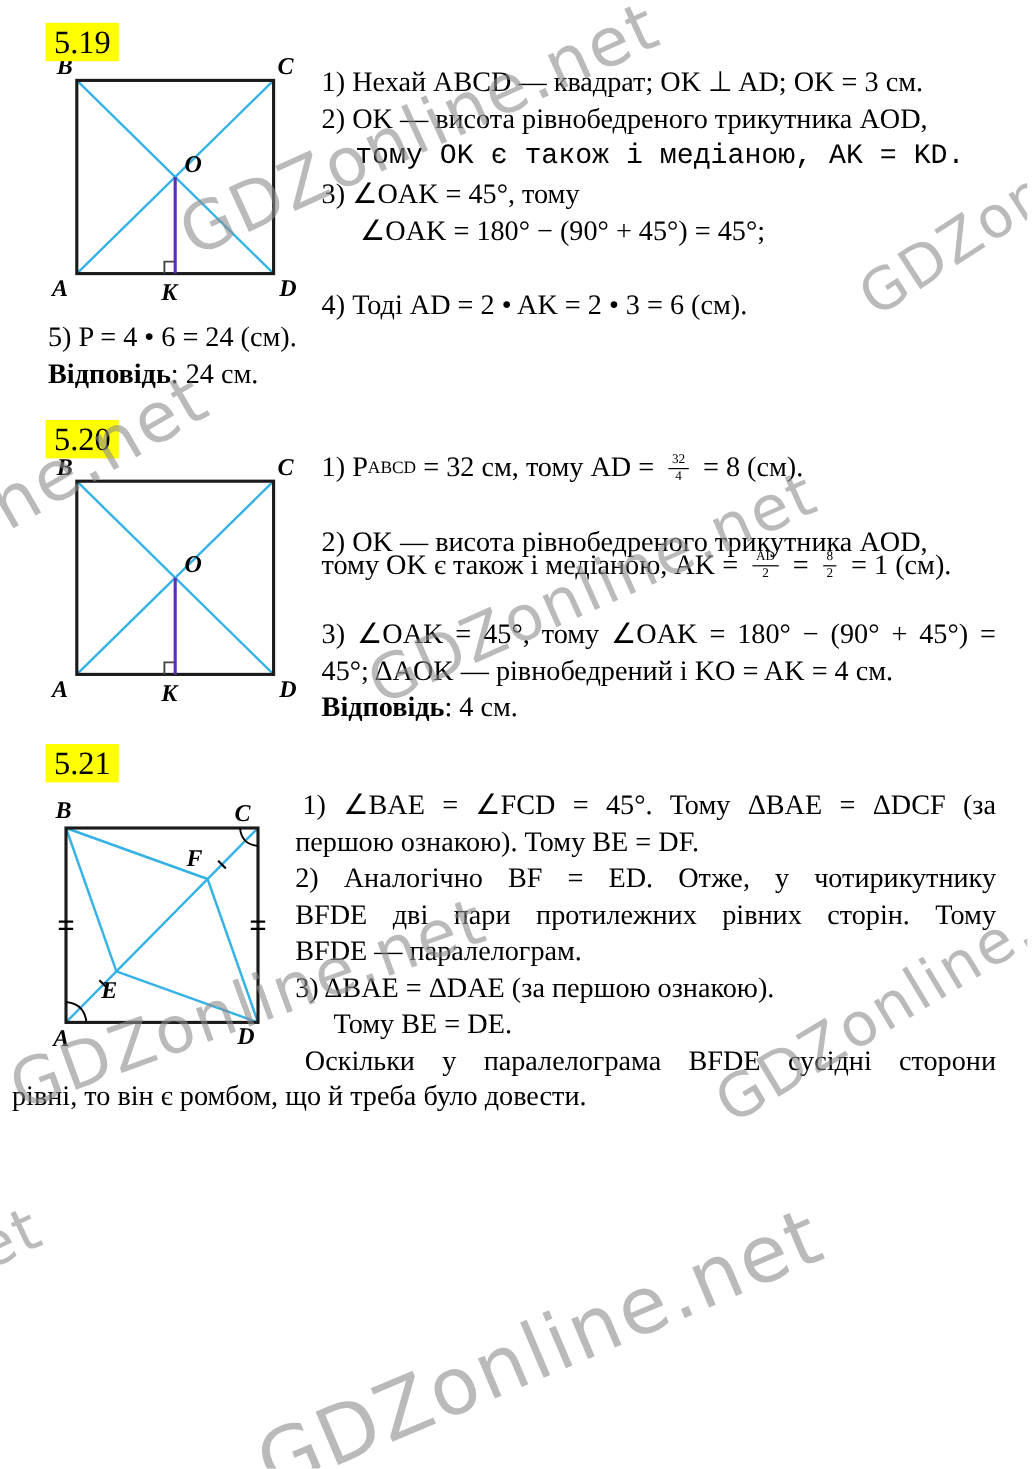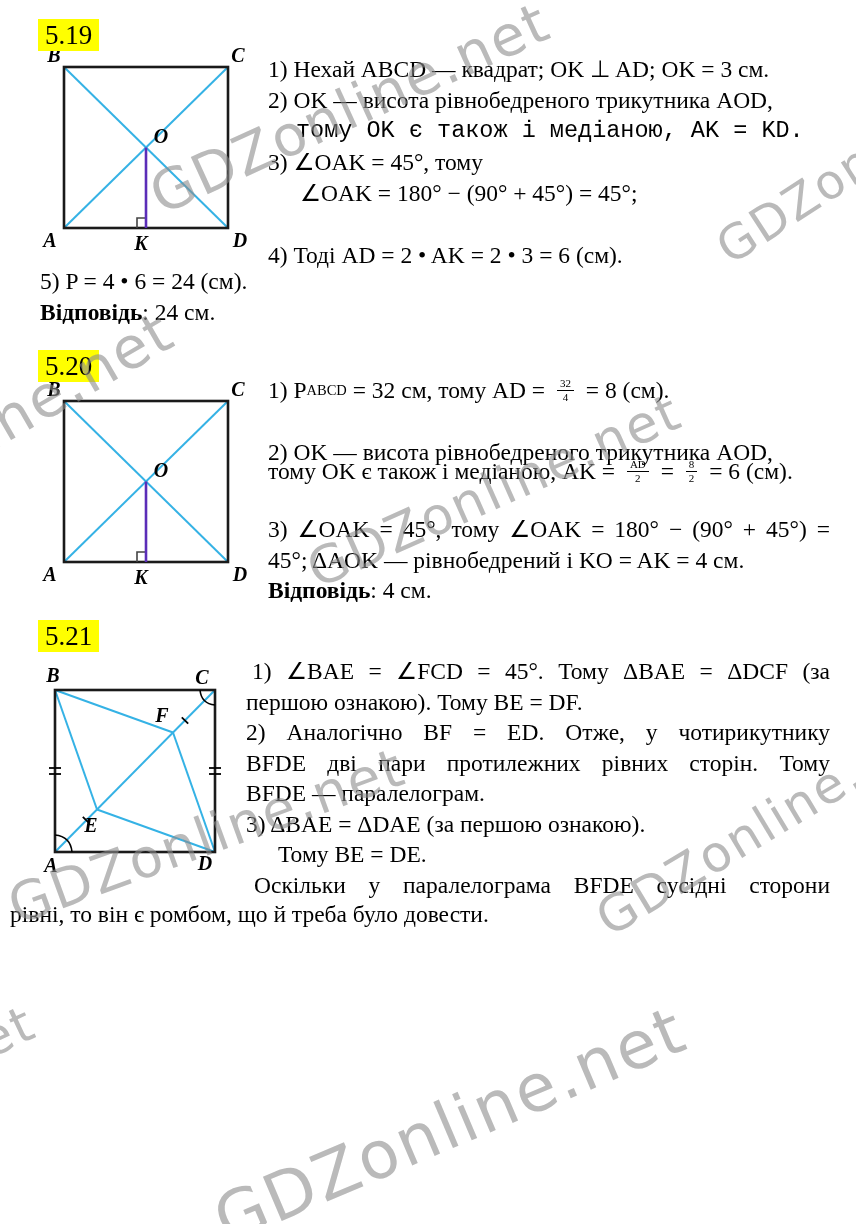--- a/index.html
+++ b/index.html
@@ -87,21 +87,21 @@
       <span> = 8 (см).</span>
     </div>
 
   <div class="tline" style="left:268px;top:437px;">2) OK — висота рівнобедреного трикутника AOD,</div>
 
   <div class="tline fracline" style="left:268px;top:456px;">
       <span>тому OK є також і медіаною, AK = </span>
       <span class="frac"><span class="fn">AD</span><span class="fd">2</span></span>
       <span> = </span>
       <span class="frac"><span class="fn">8</span><span class="fd">2</span></span>
-      <span> = 6 (см).</span>
+      <span> = 1 (см).</span>
     </div>
 
   <div class="tline just" style="left:268px;top:514px;width:562px;">3) ∠OAK = 45°, тому ∠OAK = 180° − (90° + 45°) =</div>
   <div class="tline" style="left:268px;top:545px;">45°; ΔAOK — рівнобедрений і KO = AK = 4 см.</div>
   <div class="tline" style="left:268px;top:575px;"><span class="bold">Відповідь</span><span>: 4 см.</span></div>
 
   <div class="plabel" style="left:38px;top:620px;">5.21</div>
 
   <svg class="fig" style="left:28px;top:648px;" width="225" height="230" viewBox="0 0 225 230">
     <line x1="27" y1="204" x2="187" y2="42" stroke="#35b2e5" stroke-width="2"></line>

